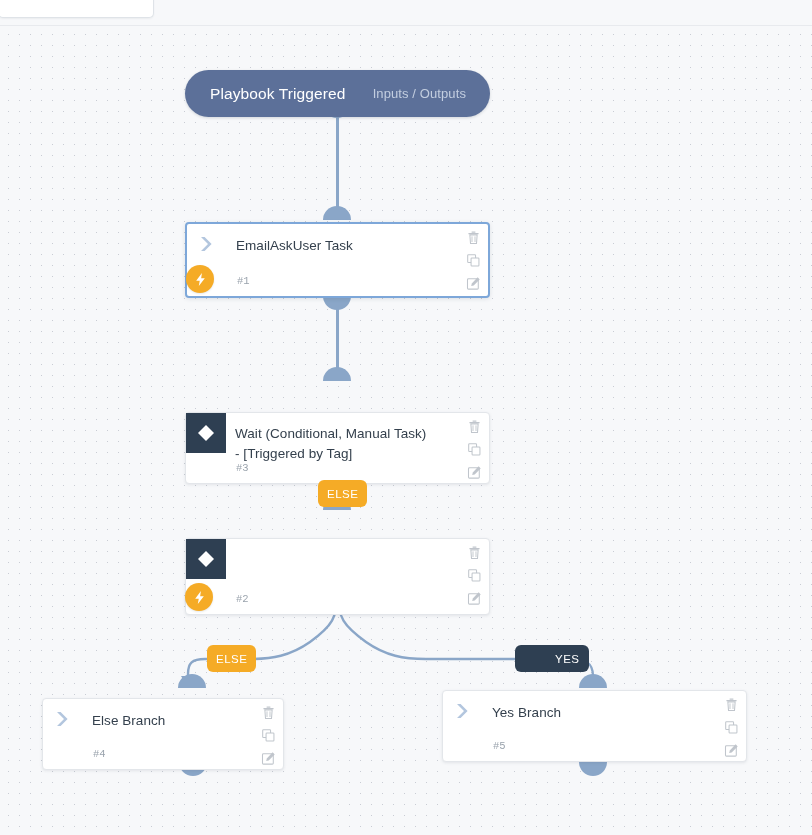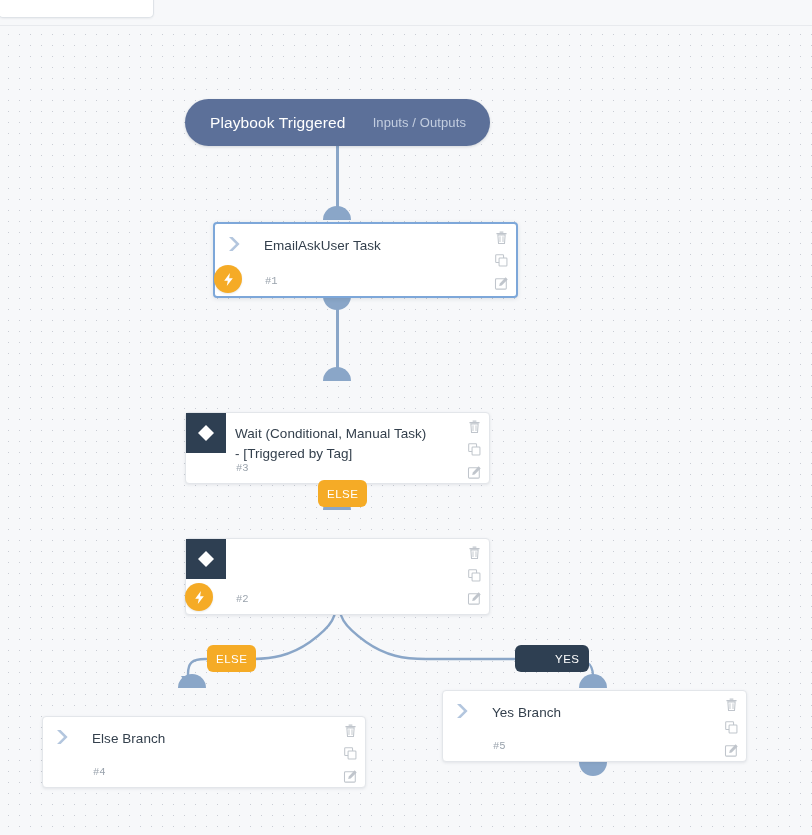--- a/index.html
+++ b/index.html
@@ -75,21 +75,21 @@
     box-shadow: 0 1px 3px rgba(45,62,80,0.10);
   }
   .node.selected {
     border: 2px solid #7da7d9;
     box-shadow: 0 1px 4px rgba(45,62,80,0.13);
   }
 
   
   .trigger {
     position: absolute;
-    left: 185px; top: 73px;
+    left: 185px; top: 44px;
     width: 305px;
     height: 47px;
     background: #5c7099;
     border-radius: 24px;
     box-sizing: border-box;
     box-shadow: 0 1px 3px rgba(45,62,80,0.18);
     display: flex;
     align-items: center;
   }
   .trigger-title {
@@ -269,21 +269,21 @@
       <g transform="translate(593,736)">
         <path d="M -14,0 A 14,14 0 0 0 14,0 Z" fill="#8aa6c8"></path>
       </g>
     </svg>
 
     <div class="trigger">
       <span class="trigger-title">Playbook Triggered</span>
       <span class="trigger-io">Inputs / Outputs</span>
     </div>
 
-    <div class="node selected" style="left:185px; top:196px; width:305px; height:76px;margin-left:28px;">
+    <div class="node selected" style="left:185px; top:196px; width:305px; height:76px;">
       <div class="node-icon">
         <svg class="chev" width="22" height="22" viewBox="0 0 22 22">
           <path d="M5 4 L12 11 L5 18 L8.6 18 L15.6 11 L8.6 4 Z" fill="#b3c6de"></path>
         </svg>
       </div>
       <div class="node-title">EmailAskUser Task</div>
       <div class="node-num">#1</div>
       <div class="bolt">
         <svg width="15" height="15" viewBox="0 0 16 16">
           <path d="M9.5 1 L3.4 9.2 L7.2 9.2 L6.2 15 L12.6 6.6 L8.7 6.6 Z" fill="#ffffff"></path>
@@ -368,21 +368,21 @@
     </div>
 
     <div class="elabel orange" style="left:207px; top:619px;">
       <span>ELSE</span>
     </div>
 
     <div class="elabel dark" style="left:515px; top:619px;">
       <span>YES</span>
     </div>
 
-    <div class="node" style="left:42px; top:690px; width:324px; height:72px;">
+    <div class="node" style="left:42px; top:672px; width:242px; height:72px;">
       <div class="node-icon">
         <svg class="chev" width="22" height="22" viewBox="0 0 22 22">
           <path d="M5 4 L12 11 L5 18 L8.6 18 L15.6 11 L8.6 4 Z" fill="#b3c6de"></path>
         </svg>
       </div>
       <div class="node-title">Else Branch</div>
       <div class="node-num">#4</div>
       <div class="node-actions">
         <svg class="act" viewBox="0 0 16 16">
           <path d="M6 1.5h4v1.3H6z M2.6 3.3h10.8v1.2H2.6z" fill="#9aa3ad"></path>

